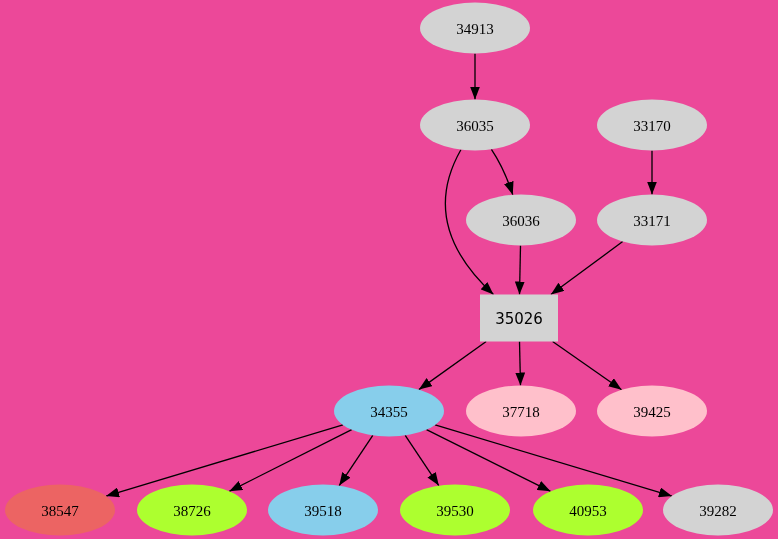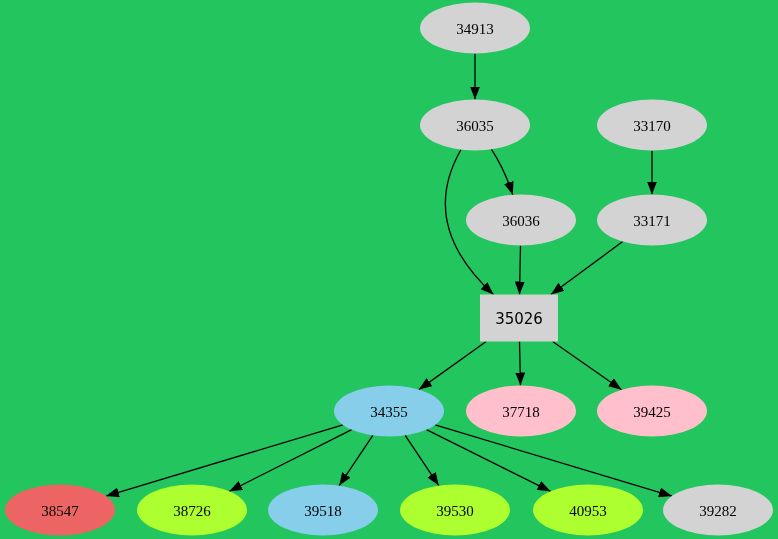--- a/index.html
+++ b/index.html
@@ -5,21 +5,21 @@
   html, body {
     margin: 0;
     padding: 0;
     background: #ffffff;
     font-family: "Liberation Serif", "DejaVu Serif", serif;
   }
   #canvas {
     position: relative;
     width: 778px;
     height: 539px;
-    background: #22c55e;
+    background: #ec4899;
     overflow: hidden;
   }
   #canvas svg {
     position: absolute;
     left: 0;
     top: 0;
   }
   .edge-path {
     fill: none;
     stroke: #000000;

